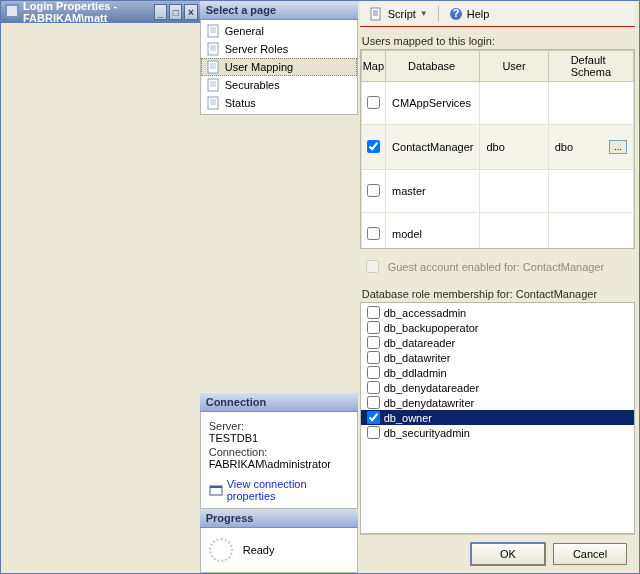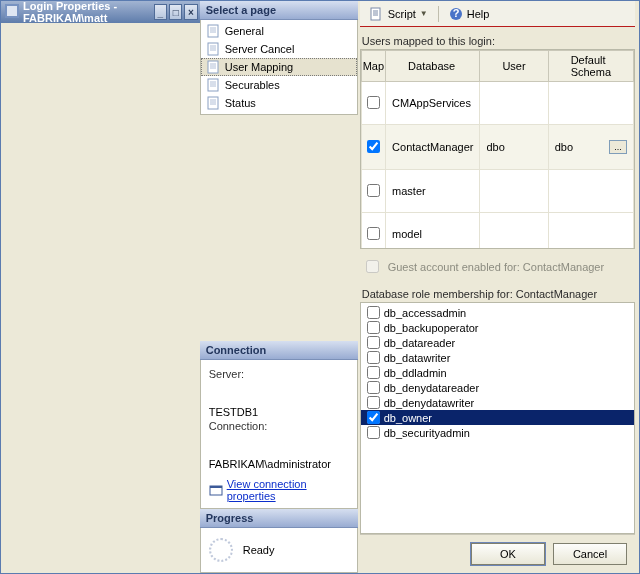--- a/index.html
+++ b/index.html
@@ -12,22 +12,22 @@
   .left { width:158px; display:flex; flex-direction:column; gap:6px; padding:0; }
   .panel-h { background:linear-gradient(#d6dff0,#99acd2); color:#23365d; padding:3px 6px; font-weight:bold; border-bottom:1px solid #7b90b8; }
   .panel-body { background:#fff; border:1px solid #b9b9a8; border-top:none; }
   .nav { padding:2px 0; }
   .nav-item { display:flex; align-items:center; gap:4px; padding:2px 6px; cursor:default; }
   .nav-item.sel { background:#e6e2cf; border:1px dotted #7a7a7a; padding:1px 5px; }
   .nav-icon { width:14px; height:14px; display:inline-flex; align-items:center; justify-content:center; }
   .nav-icon svg { width:14px; height:14px; }
   .conn { padding:6px 8px; font-size:11px; }
   .conn .lbl { margin-top:2px; color:#333; }
-  .conn .val { color:#000;margin-top:26px; }
-  .link { color:#0b2ecb; text-decoration:underline; cursor:pointer; display:flex; align-items:center; gap:4px; margin-top:8px; }
+  .conn .val { color:#000; }
+  .link { color:#0b2ecb; cursor:pointer; display:flex; align-items:center; gap:4px; margin-top:8px; }
   .prog { padding:10px 8px; display:flex; align-items:center; gap:10px; }
   .prog-circle { width:24px; height:24px; border:2px dotted #c0c9db; border-radius:50%; }
   .right { flex:1; display:flex; flex-direction:column; padding:0 4px 0 2px; min-width:0; }
   .toolbar { height:26px; display:flex; align-items:center; gap:6px; background:#f2f1e8; border-bottom:1px solid #b91c1c; padding:0 6px; }
   .tbbtn { display:flex; align-items:center; gap:4px; padding:2px 4px; cursor:default; }
   .tbsep { width:1px; height:16px; background:#c0beae; }
   .dropdown-arrow { font-size:8px; color:#565644; }
   .section-label { color:#2b2b2b; margin:8px 2px 2px 2px; }
   .grid-wrap { border:1px solid #b9b9a8; background:#fff; height:200px; overflow:auto; }
   table.grid { width:100%; border-collapse:collapse; }
@@ -80,21 +80,21 @@
               </span>
               <span>General</span>
             </div>
             <div class="nav-item">
               <span class="nav-icon">
                 <svg>
                   <rect x="1" y="1" width="10" height="12" fill="#fff" stroke="#8aa0c2"></rect>
                   <path d="M3 4h6M3 6h6M3 8h6" stroke="#b0bed6"></path>
                 </svg>
               </span>
-              <span>Server Cancel</span>
+              <span>Server Roles</span>
             </div>
             <div class="nav-item sel">
               <span class="nav-icon">
                 <svg>
                   <rect x="1" y="1" width="10" height="12" fill="#fff" stroke="#8aa0c2"></rect>
                   <path d="M3 4h6M3 6h6M3 8h6" stroke="#b0bed6"></path>
                 </svg>
               </span>
               <span>User Mapping</span>
             </div>

